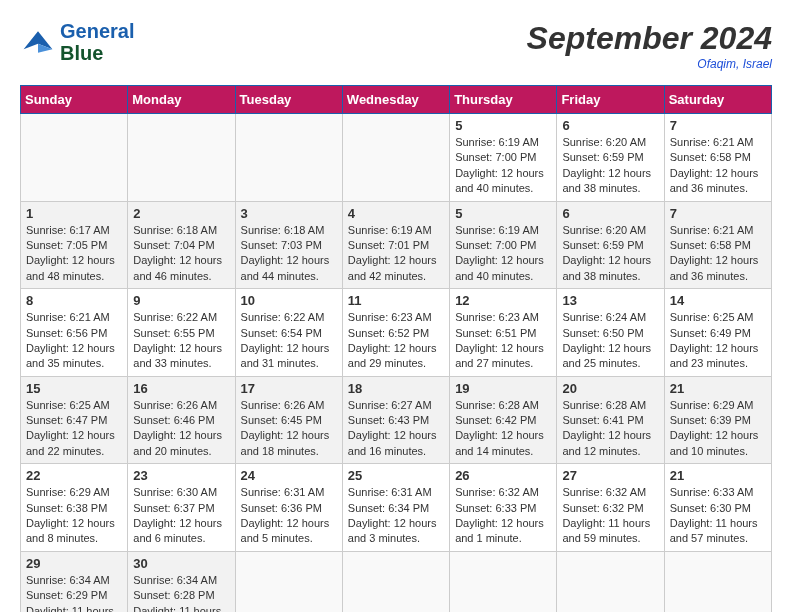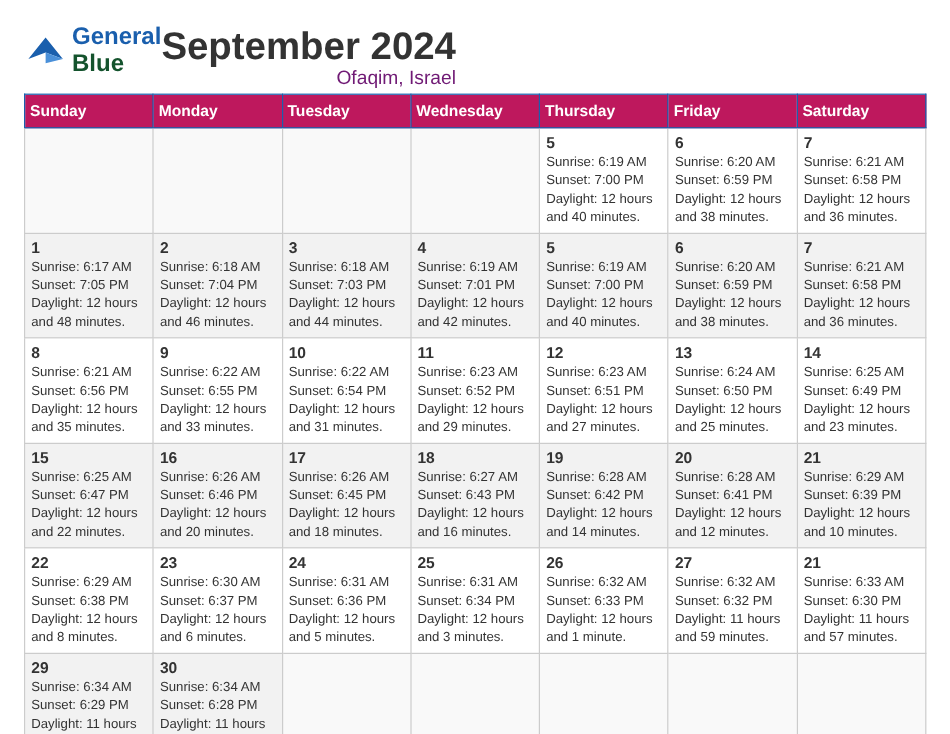--- a/index.html
+++ b/index.html
@@ -5,22 +5,23 @@
     * { box-sizing: border-box; margin: 0; padding: 0; }
     body {
       font-family: Arial, sans-serif;
       background: #fff;
       width: 792px;
       min-height: 612px;
       padding: 20px;
     }
     .header {
       display: flex;
+      justify-content: space-between;
       align-items: flex-start;
-      margin-bottom: 3px;
+      margin-bottom: 14px;
     }
     .logo {
       display: flex;
       align-items: center;
       gap: 4px;
     }
     .logo-text {
       font-size: 20px;
       font-weight: bold;
       color: #333;
@@ -28,29 +29,30 @@
     }
     .logo-text span {
       color: #1a5fad;
     }
     .logo-bird {
       width: 36px;
       height: 36px;
     }
     .title-block {
       text-align: right;
+      font-style: italic;
     }
     .title-block h1 {
       font-size: 32px;
       font-weight: bold;
       color: #333;
     }
     .title-block .subtitle {
-      font-size: 16px;
-      color: #701a75;
+      font-size: 12px;
+      color: #1d4ed8;
     }
     .calendar {
       width: 100%;
       border-collapse: collapse;
       font-size: 11px;
     }
     .calendar thead tr th {
       background-color: #be185d;
       color: #fff;
       padding: 6px 4px;

